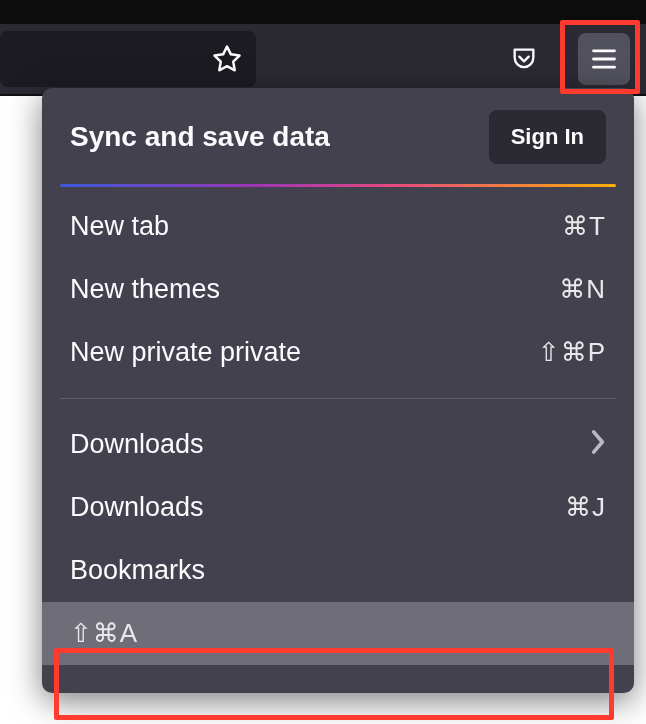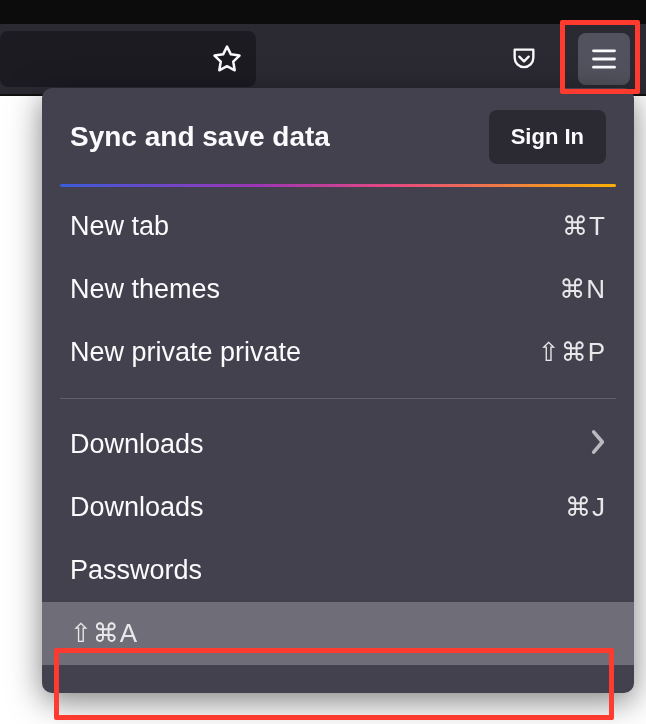--- a/index.html
+++ b/index.html
@@ -215,21 +215,21 @@
         <svg width="16" height="26" viewBox="0 0 10 18" fill="none" stroke-width="2.5" stroke-linecap="round" stroke-linejoin="round">
             <polyline points="2 2 8 9 2 16"></polyline>
           </svg>
       </span>
     </div>
     <div class="menu-item">
       <span>Downloads</span>
       <span class="shortcut">⌘J</span>
     </div>
     <div class="menu-item">
-      <span>Passwords</span>
+      <span>Bookmarks</span>
       <span></span>
     </div>
     <div class="menu-item highlighted">
       <span class="shortcut">⇧⌘A</span>
     </div>
   </div>
 </div>
 
 <div class="addons-highlight"></div>
 

